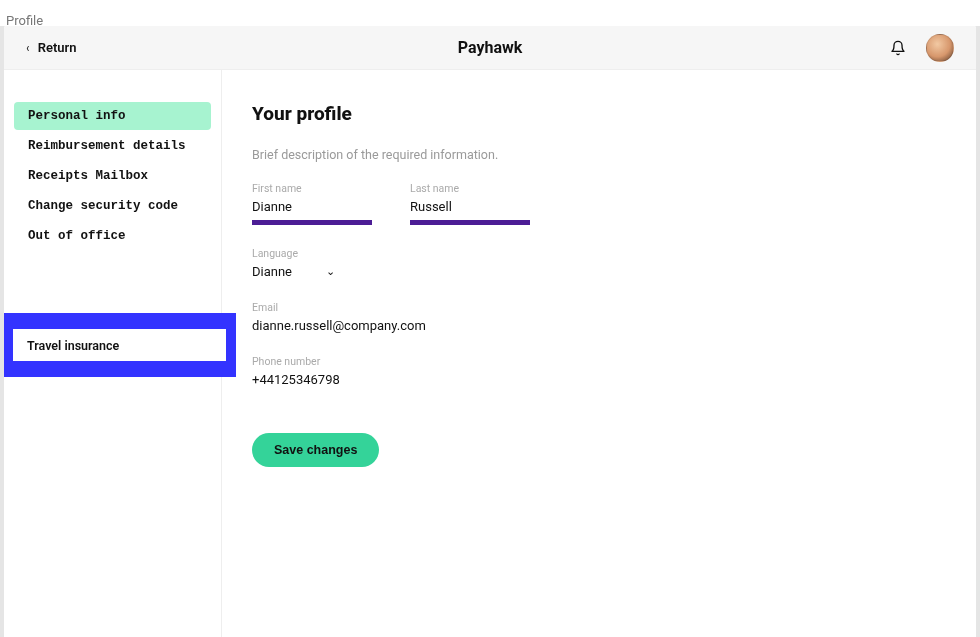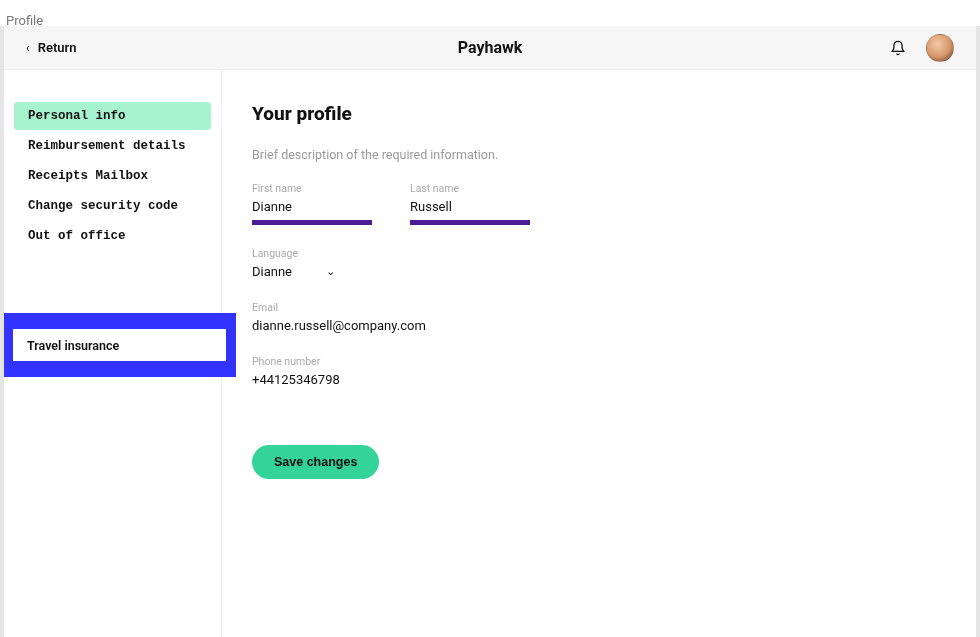--- a/index.html
+++ b/index.html
@@ -158,21 +158,21 @@
     .select-wrap {
       display: flex;
       align-items: center;
       gap: 34px;
       font-size: 13px;
     }
     .chev-down {
       font-size: 11px;
     }
     .save-btn {
-      margin-top: 36px;
+      margin-top: 24px;
       background: #34d399;
       color: #111;
       border: none;
       border-radius: 40px;
       padding: 10px 22px;
       font-size: 12.5px;
       font-weight: 700;
       cursor: pointer;
     }
   </style>

